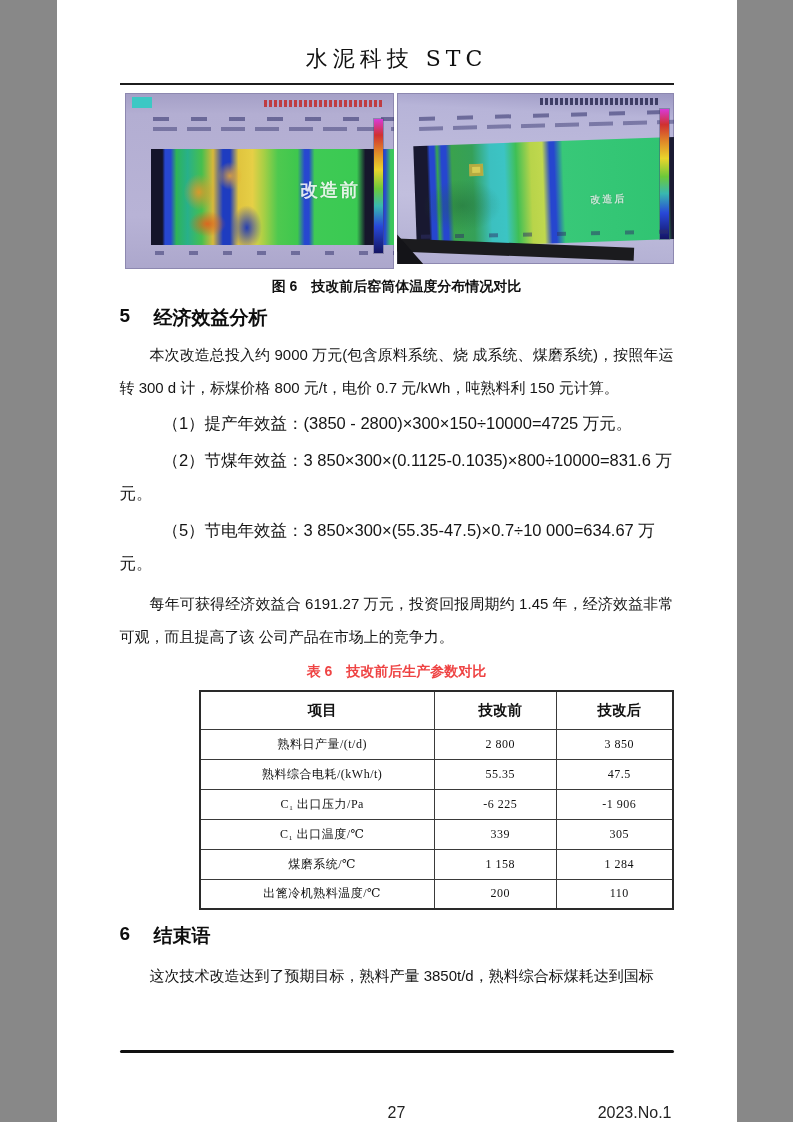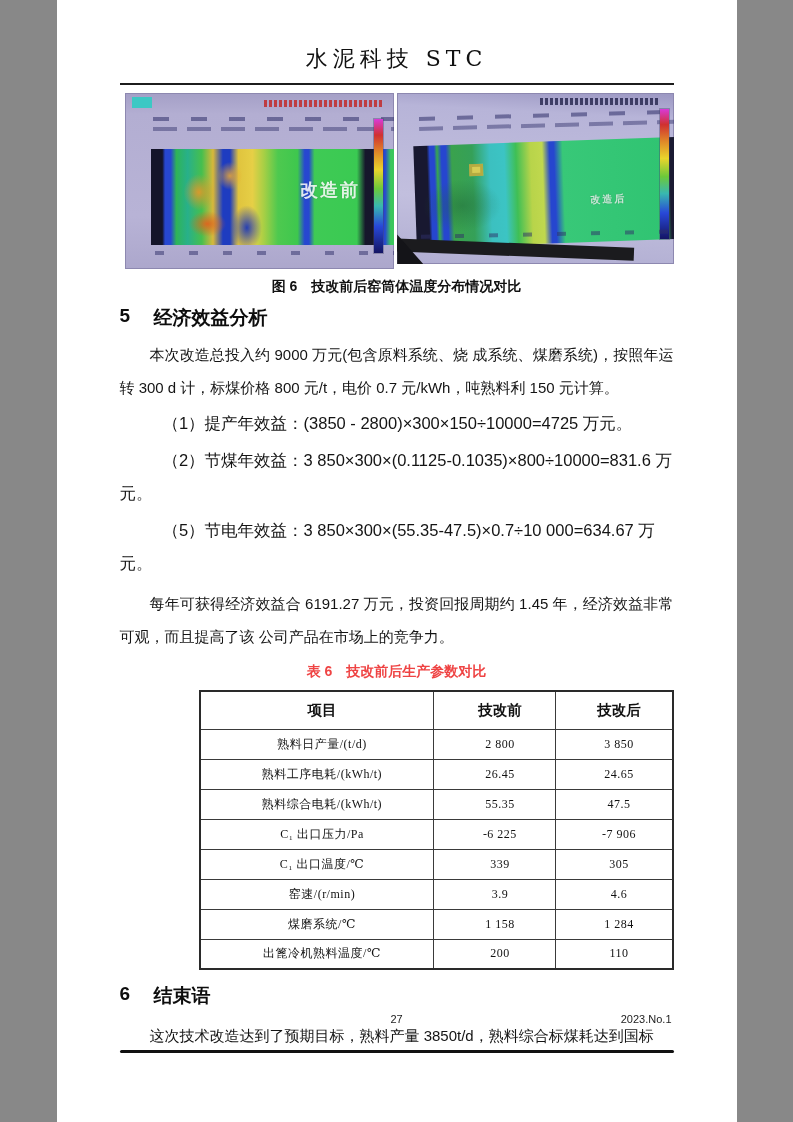--- a/index.html
+++ b/index.html
@@ -113,21 +113,21 @@
     font-family:"Liberation Serif","DejaVu Serif",serif; color:#111;
     border:2px solid #2a2a2a; }
   table.params th, table.params td { border:1px solid #3a3a3a; text-align:center; font-weight:normal;padding-left:10px; }
   table.params th { height:38px; font-size:14.5px; font-weight:bold;
     font-family:"Liberation Sans","DejaVu Sans",sans-serif; }
   table.params td { height:30px; font-size:12px; letter-spacing:.5px; }
 
   
   .footer-rule { position:absolute; left:63px; right:63px; top:1050px; height:3px; background:#111;
     border-radius:2px; }
-  .footer-text { position:absolute; left:63px; right:63px; top:1013px; height:18px; font-size:11px; color:#222; }
+  .footer-text { position:absolute; left:63px; right:63px; top:1104px; height:18px; font-size:16px; color:#222; }
   .footer-page { position:absolute; left:0; right:0; text-align:center; }
   .footer-issue { position:absolute; right:2px; }
 </style>
 </head>
 <body>
 
 <div class="page">
   <div class="content">
 
     <div class="journal-title">水泥科技 STC</div>
@@ -197,43 +197,33 @@
         <th>项目</th>
         <th>技改前</th>
         <th>技改后</th>
       </tr>
       <tr>
         <td>熟料日产量/(t/d)</td>
         <td>2 800</td>
         <td>3 850</td>
       </tr>
       <tr>
-        <td>熟料工序电耗/(kWh/t)</td>
-        <td>26.45</td>
-        <td>24.65</td>
-      </tr>
-      <tr>
         <td>熟料综合电耗/(kWh/t)</td>
         <td>55.35</td>
         <td>47.5</td>
       </tr>
       <tr>
         <td>C₁ 出口压力/Pa</td>
         <td>-6 225</td>
-        <td>-7 906</td>
+        <td>-1 906</td>
       </tr>
       <tr>
         <td>C₁ 出口温度/℃</td>
         <td>339</td>
         <td>305</td>
-      </tr>
-      <tr>
-        <td>窑速/(r/min)</td>
-        <td>3.9</td>
-        <td>4.6</td>
       </tr>
       <tr>
         <td>煤磨系统/℃</td>
         <td>1 158</td>
         <td>1 284</td>
       </tr>
       <tr>
         <td>出篦冷机熟料温度/℃</td>
         <td>200</td>
         <td>110</td>

